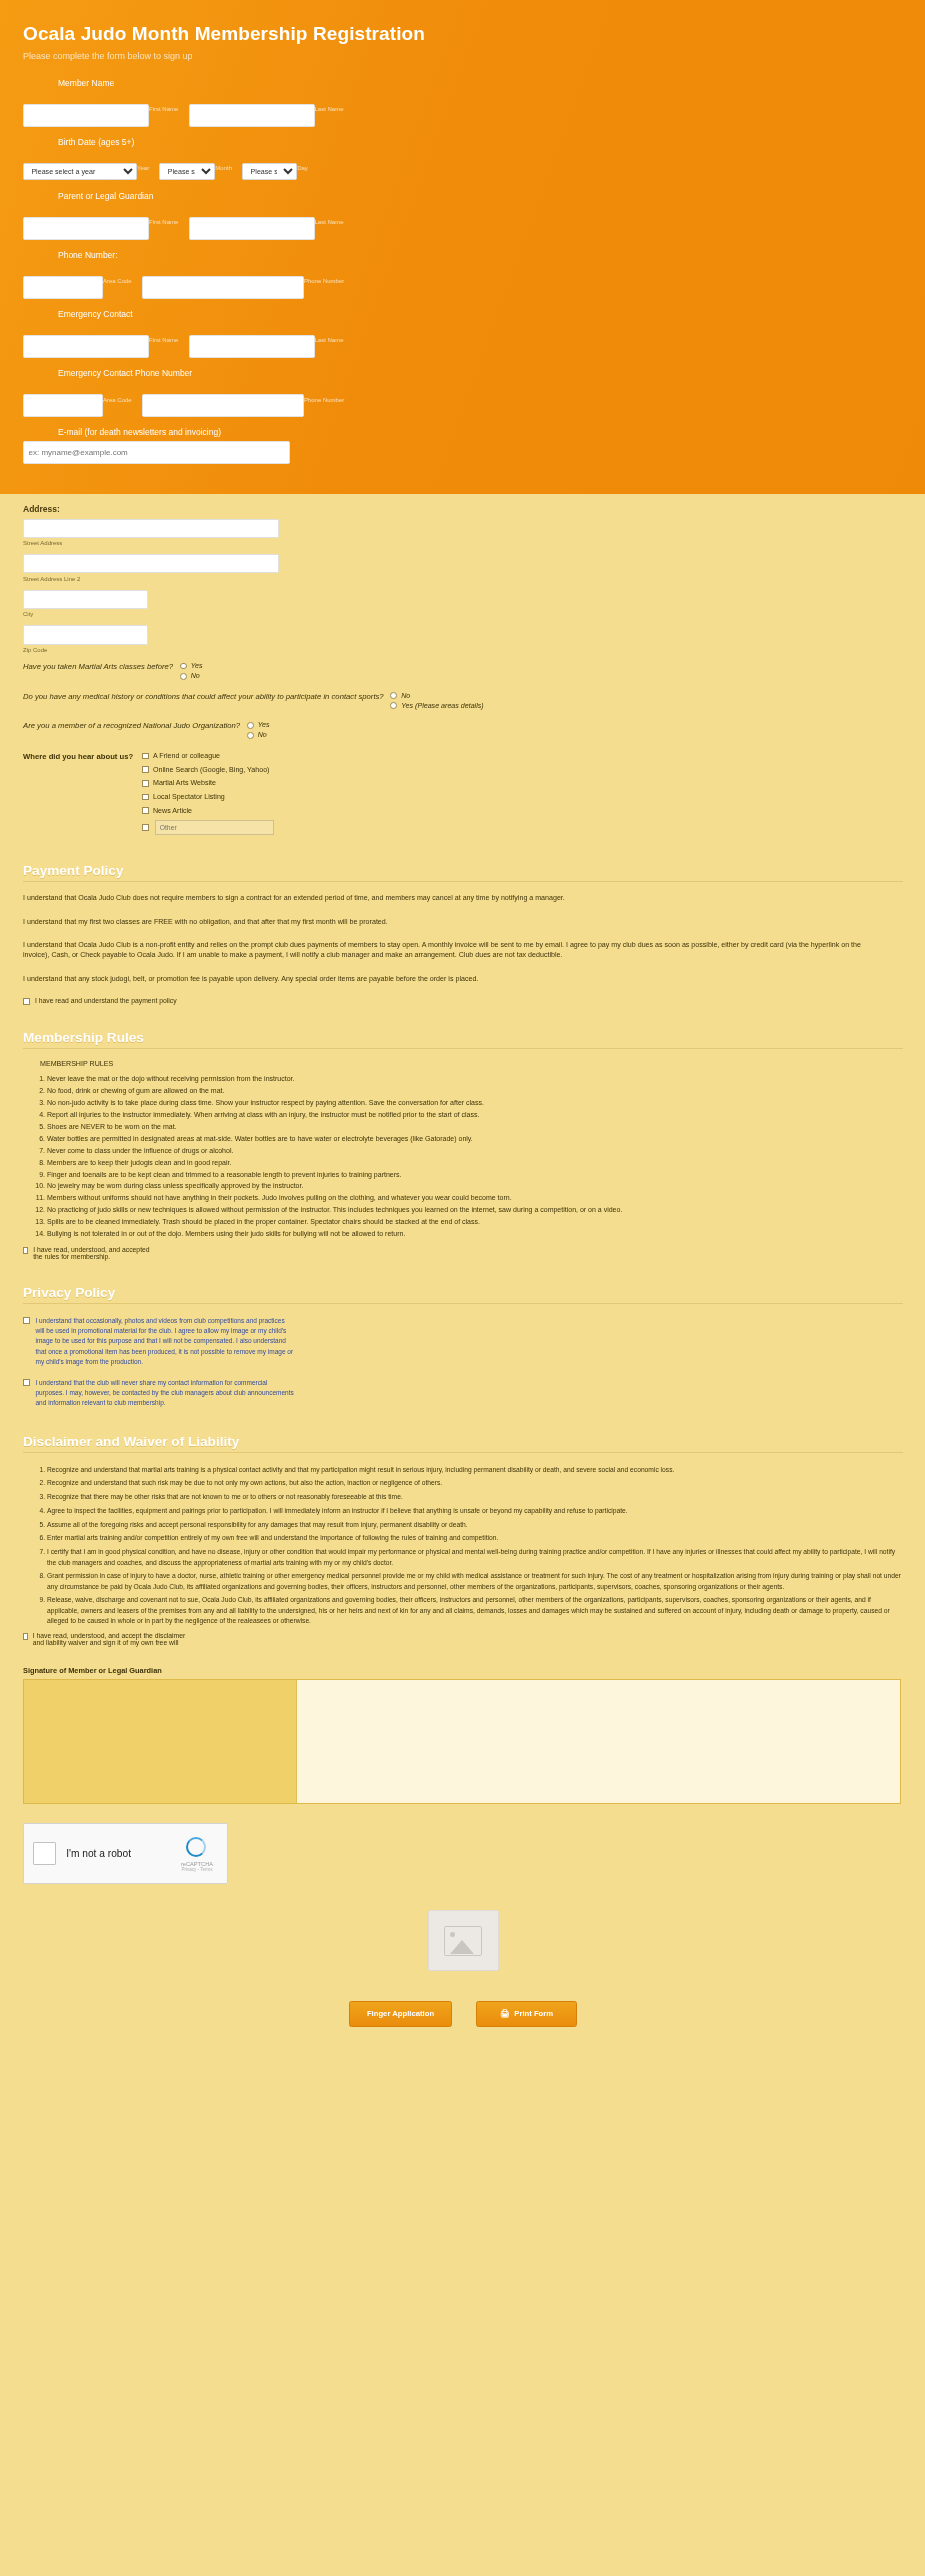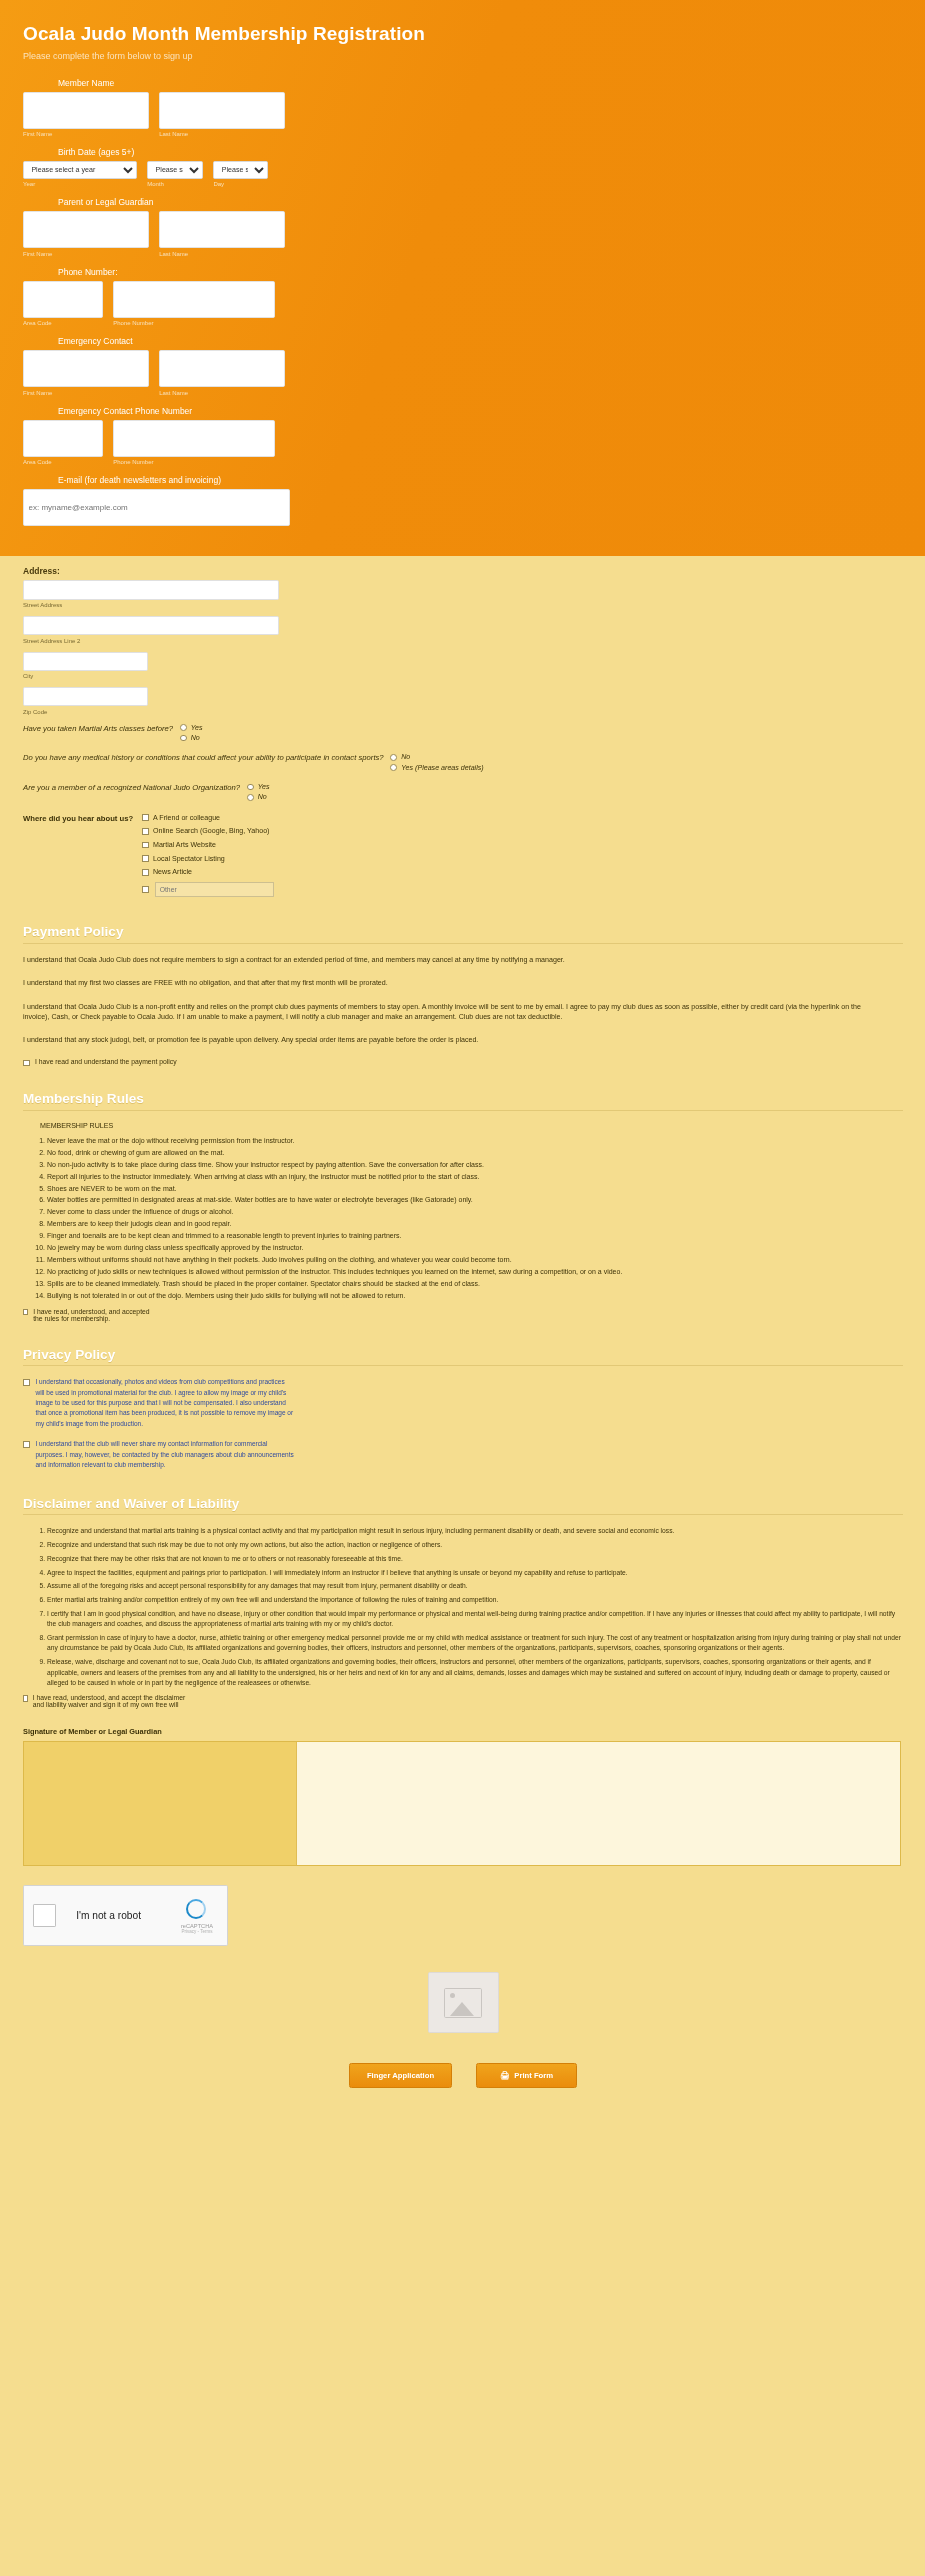--- a/index.html
+++ b/index.html
@@ -33,26 +33,26 @@
   .field-group { margin-bottom: 10.2px; }
   .field-label {
     color:#ffffff;
     font-size: 8.5px;
     font-weight: normal;
     display:block;
     margin-bottom: 4px;
     padding-left: 35px;
   }
   .row { display:flex; gap: 10.2px; }
-  .sub { display:flex; flex-direction:column; }
+  .sub { display:flex; flex-direction:row;margin-top:12px; }
   .txt {
     background:#ffffff;
     border:0.6px solid #e3e3e3;
     border-radius: 1.7px;
-    height: 37px;
+    height: 23px;
     padding: 2.3px 4.5px;
     font-size: 8px;
     font-family:"Liberation Sans", sans-serif;
     color:#333;
   }
   .hint {
     font-size: 6px;
     color:#f8e0b9;
     margin-top: 2.3px;
   }
@@ -150,21 +150,21 @@
   
   .sig-label { font-size: 7.4px; font-weight:bold; color:#3e3309; margin: 19.3px 0 4.5px 0; }
   .sig-box { display:flex; border:0.6px solid #ddb94a; background:#fcf3d1; height: 125px; width: 878px; }
   .sig-left { width: 273px; background:#f0d069; border-right: 0.6px solid #e0bd55; }
   .sig-right { flex:1; background:#fdf6dc; }
 
   .captcha {
     margin-top: 19.3px;
     width: 205px; height: 61px;
     background:#f9f9f9; border:0.6px solid #d3d3d3; border-radius:1.7px;
-    display:flex; align-items:center; padding: 0 9px; position:relative;gap:10px;
+    display:flex; align-items:center; padding: 0 9px; position:relative;
   }
   .captcha-box { width: 23px; height:23px; background:#fff; border:1.1px solid #c1c1c1; border-radius:1.1px; }
   .captcha-label { font-size: 10.2px; color:#222; margin-left: 10.2px; }
   .captcha-logo { position:absolute; right: 8px; top: 12.5px; text-align:center; width: 44px; }
   .cap-mark { width: 23px; height: 23px; margin: 0 auto 1.1px auto; position:relative; }
   .cap-mark div { position:absolute; border-radius:50%; }
   .cap-b { width:20.5px;height:20.5px;border:2.8px solid #1c89c9; border-top-color:#4aa7e0; border-right-color:#9fd0ef; left:0; top:0; }
   .cap-txt { font-size: 5.7px; color:#9a9a9a; }
   .cap-sub { font-size: 4.5px; color:#b0b0b0; }
 

